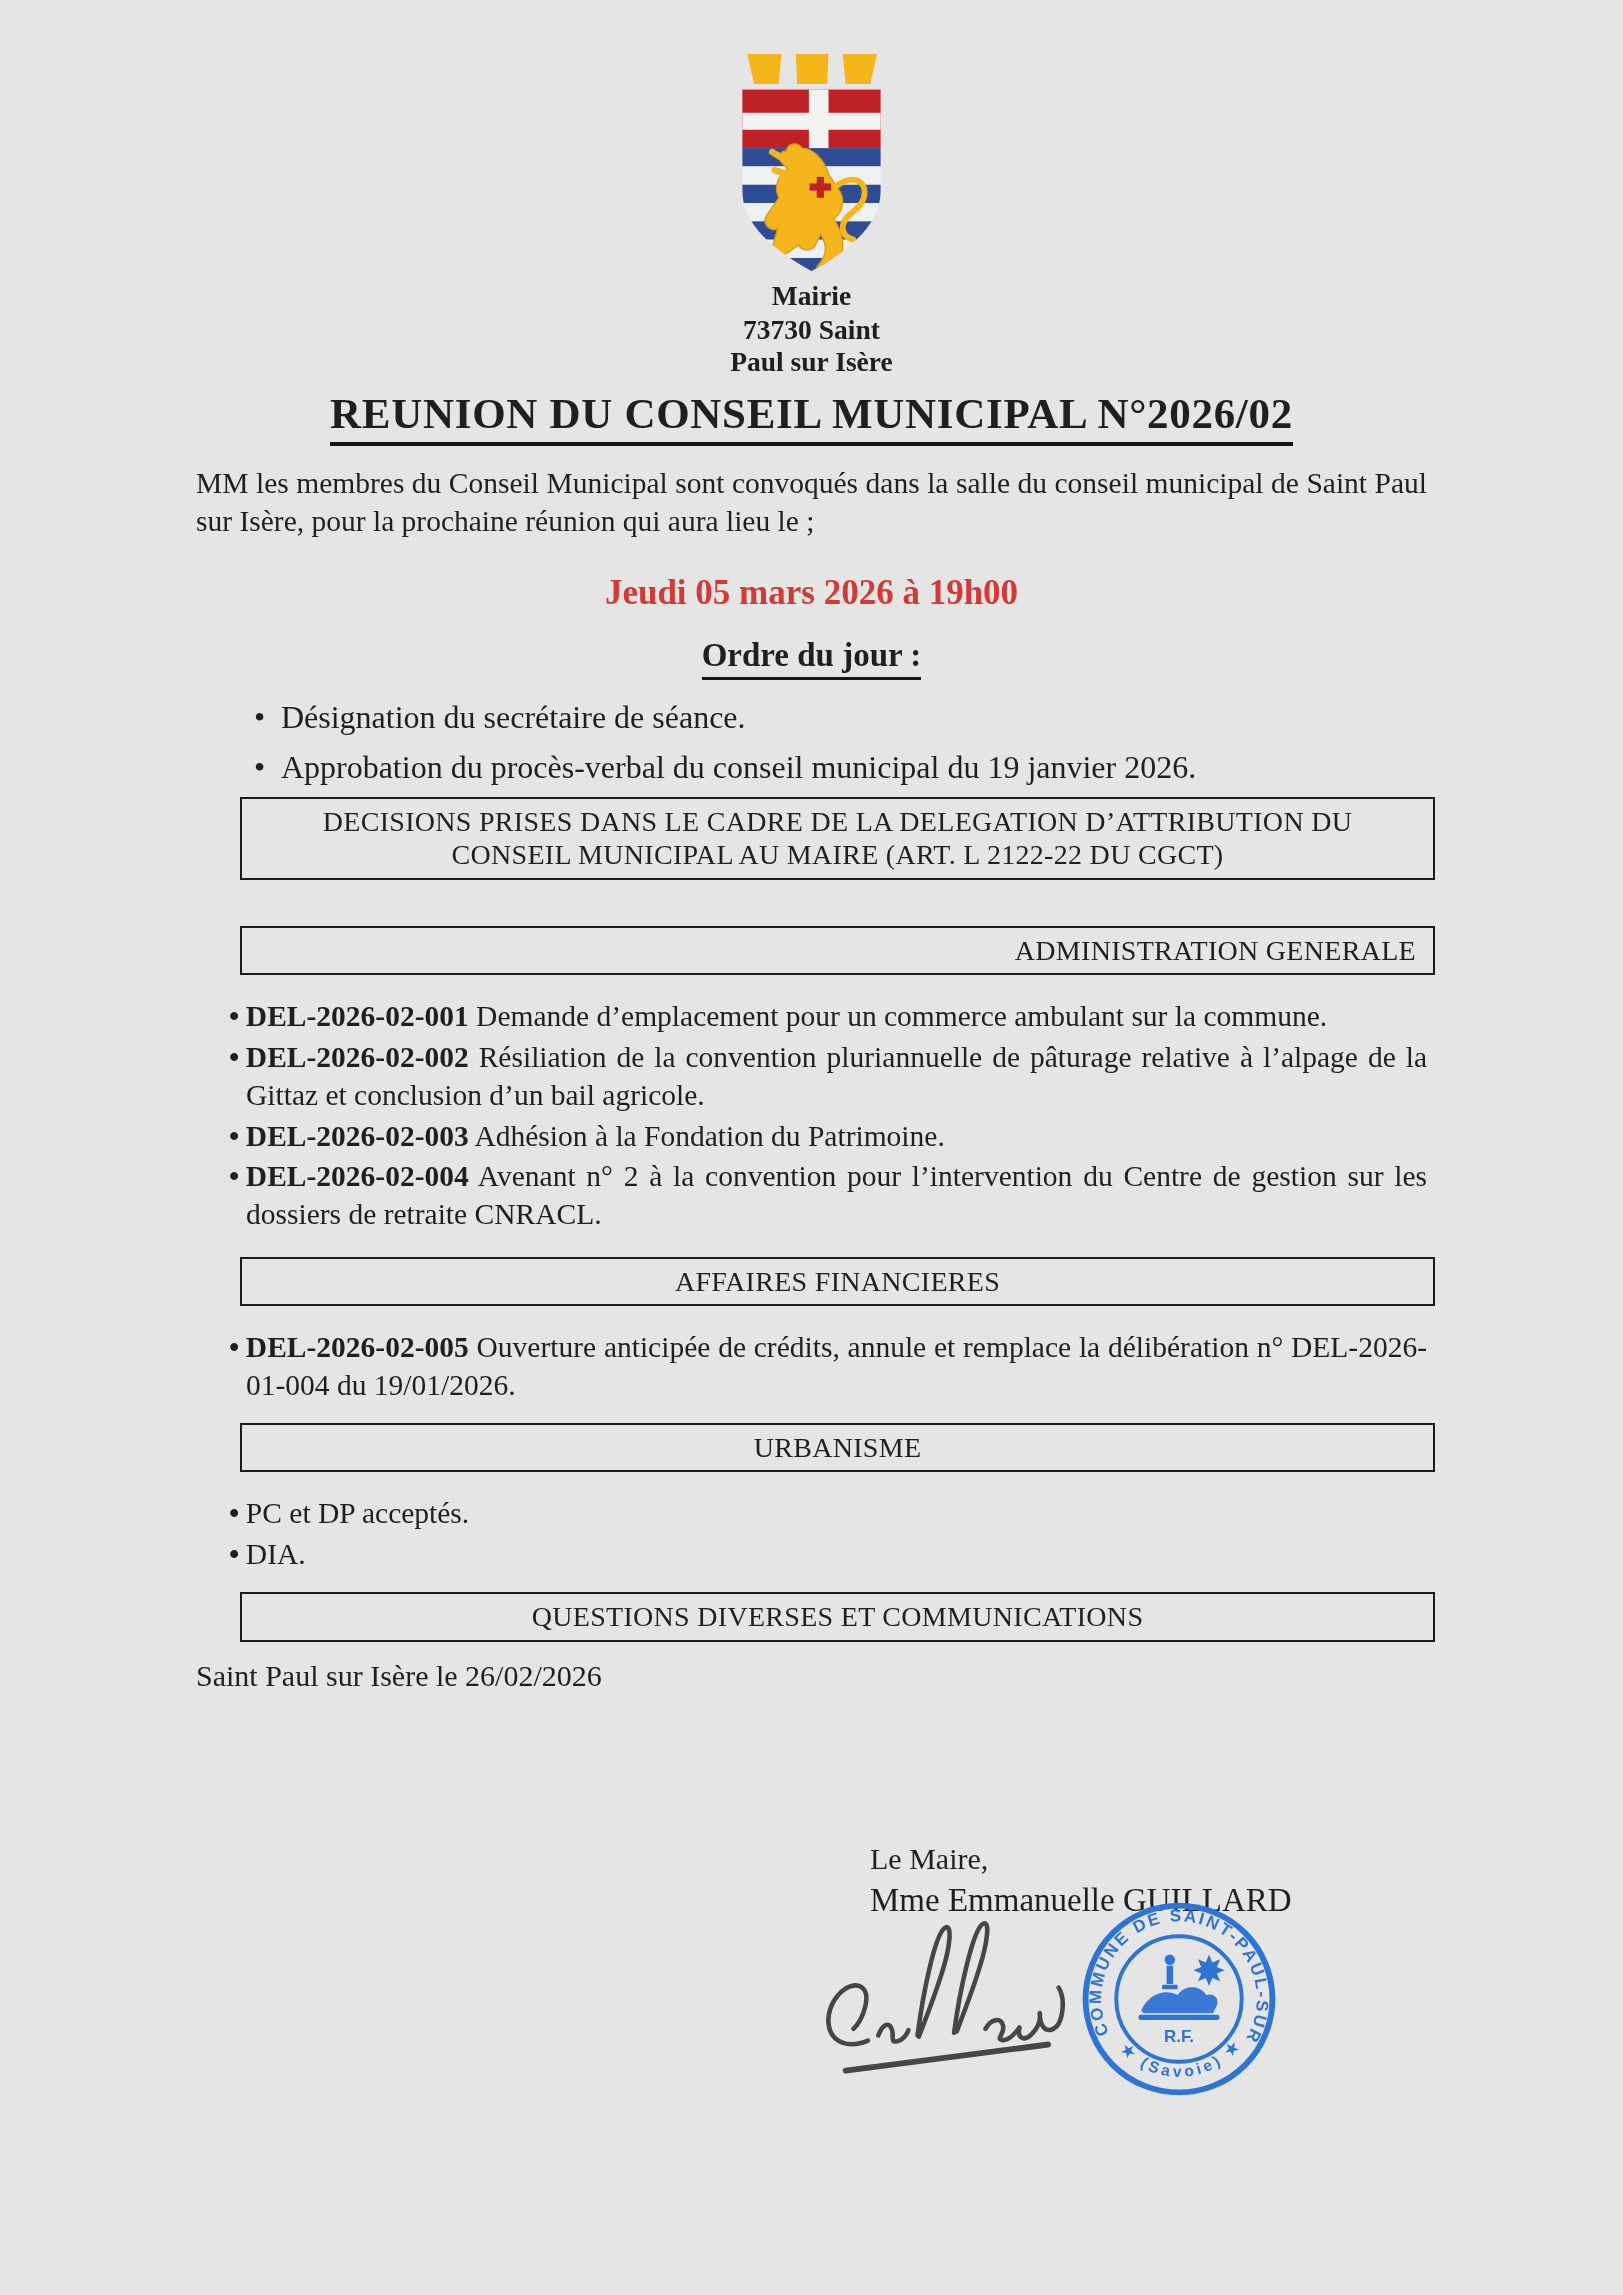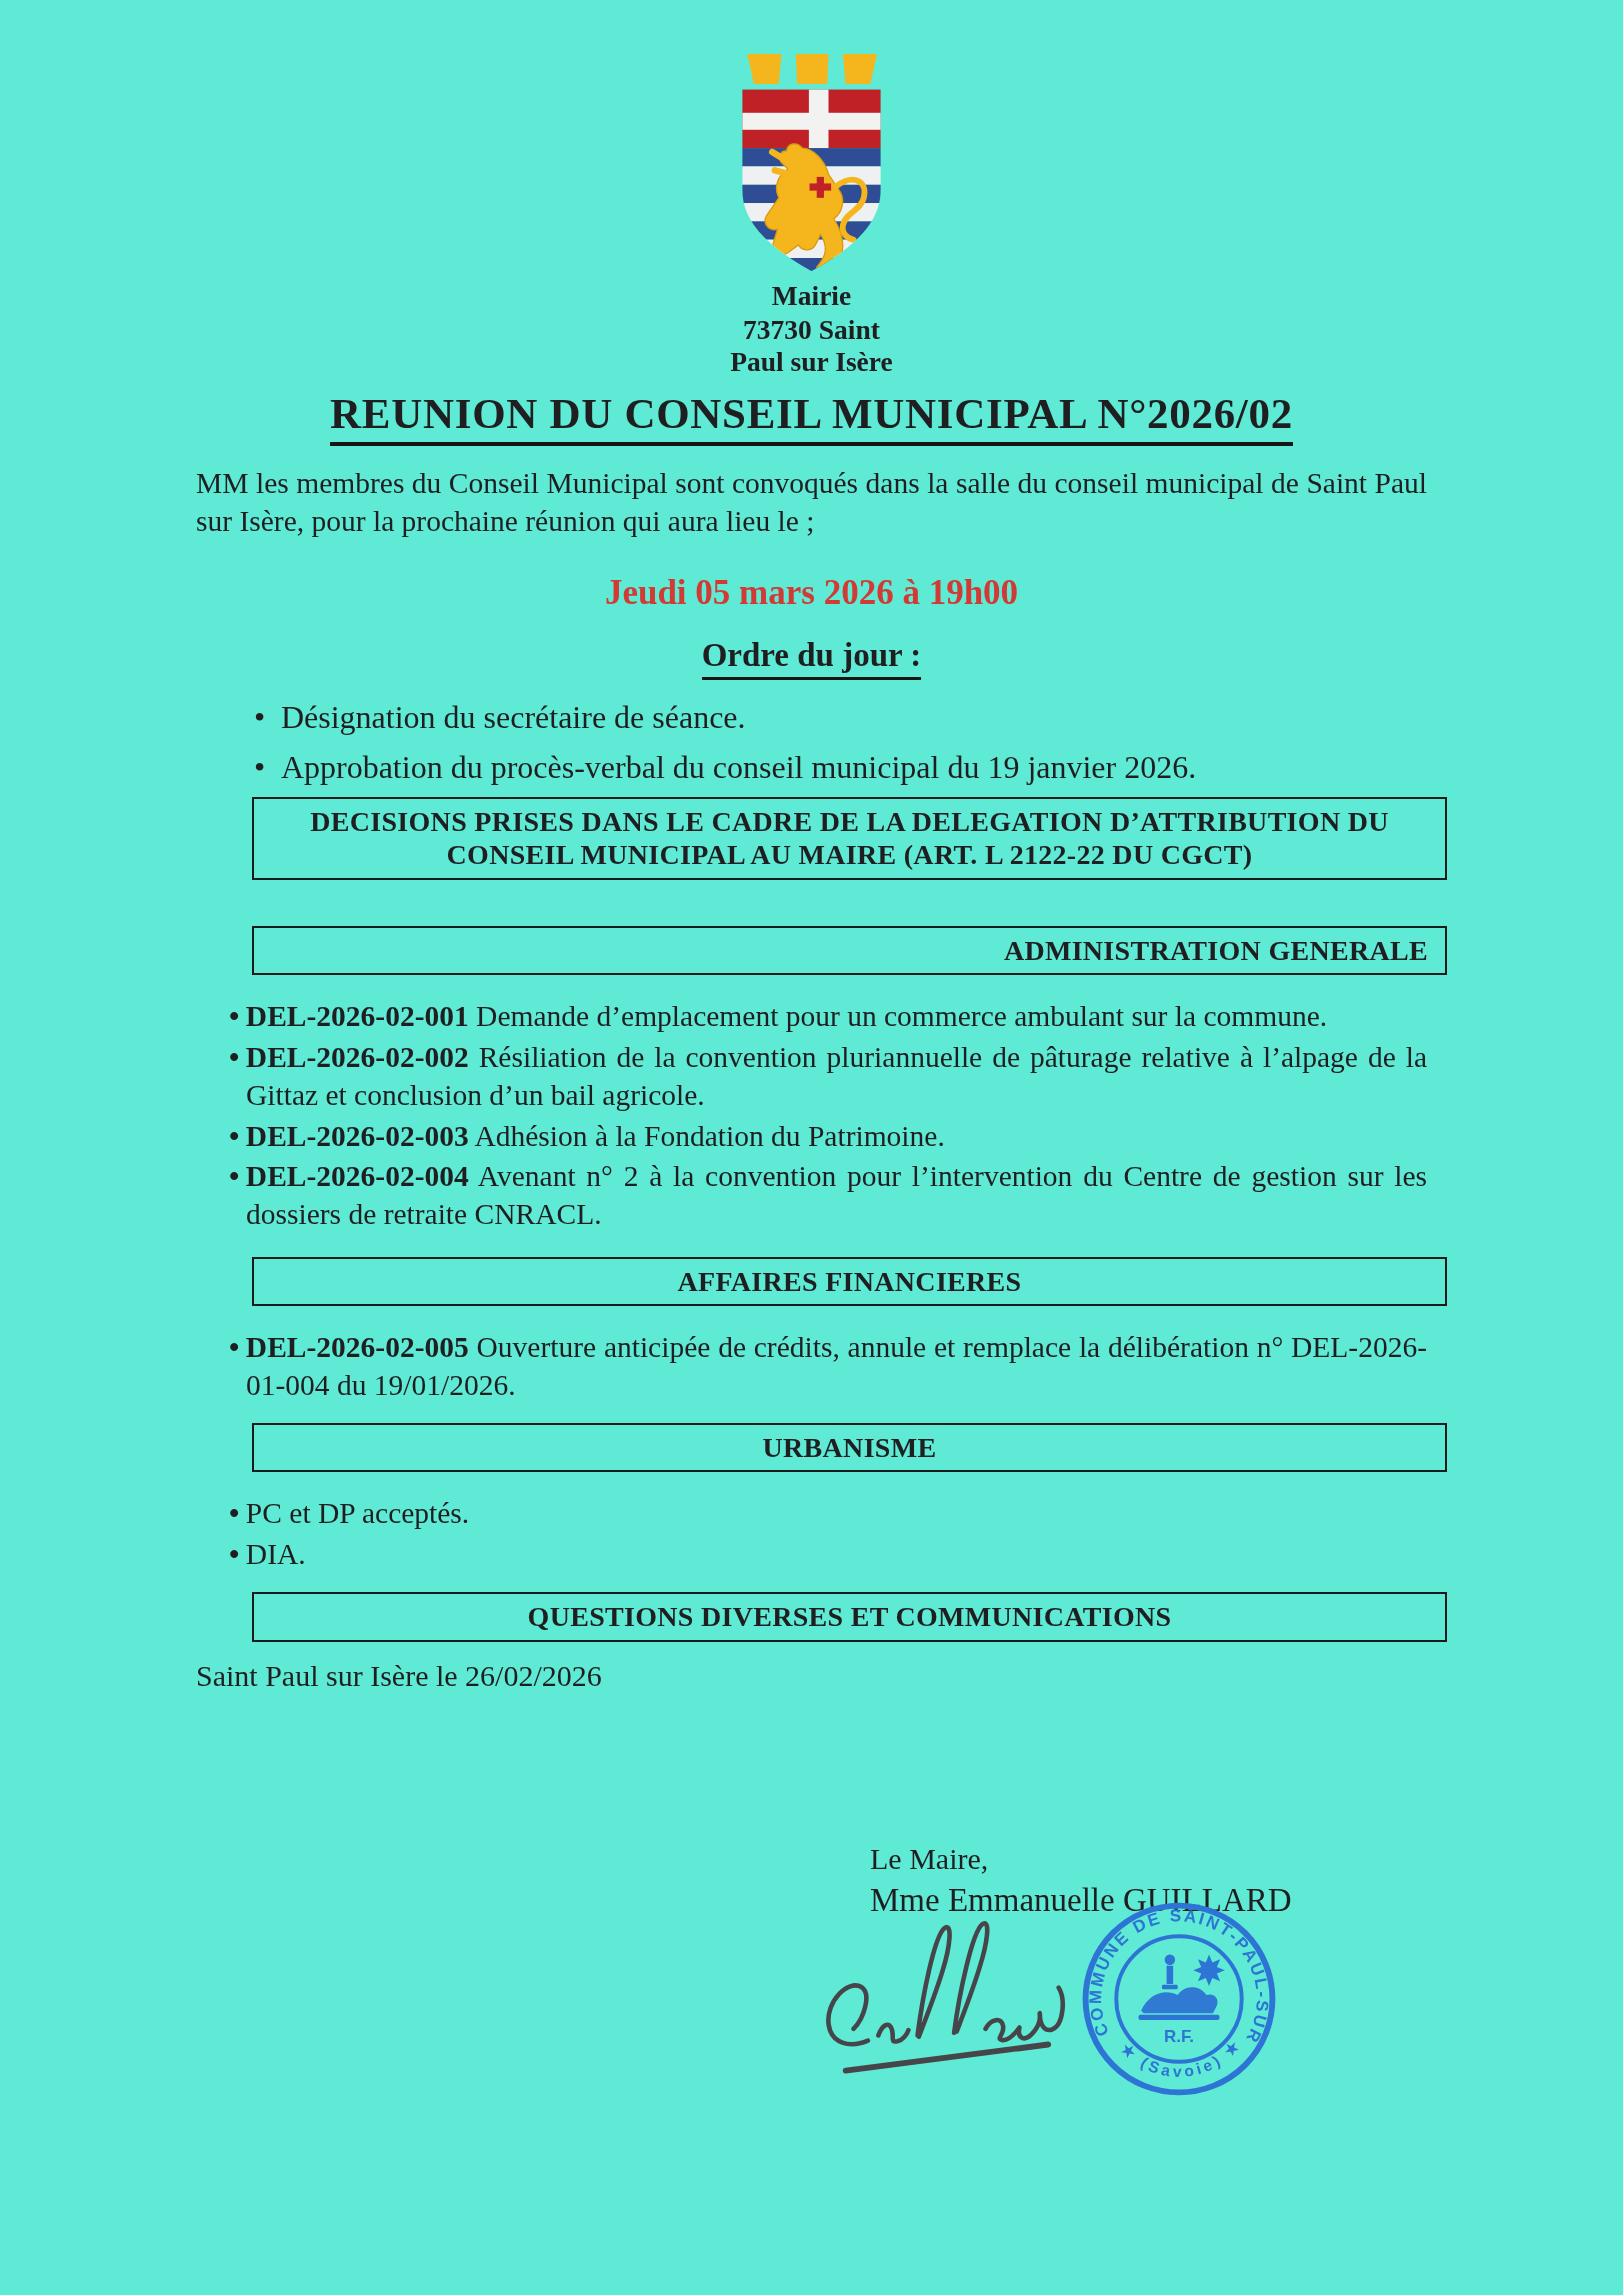--- a/index.html
+++ b/index.html
@@ -8,21 +8,21 @@
     --crest-red:#bf2126;
     --crest-blue:#2f4d94;
     --crest-gold:#f5b51d;
     --ink:#1f1f22;
   }
   *{margin:0;padding:0;box-sizing:border-box;}
   html,body{background:#ffffff;}
   .page{
     position:relative;
     width:1623px;height:2295px;
-    background:#5eead4;
+    background:#e5e5e5;
     overflow:hidden;
     font-family:"Liberation Serif","DejaVu Serif",serif;
     color:var(--ink);
   }
   .content{padding:0 196px;}
   
   .crest-wrap{margin:51px auto 0;width:164px;text-align:center;}
   .org{ text-align:center;font-weight:bold;font-size:27.5px;margin-top:3.9px;}
   .addr{text-align:center;font-weight:bold;font-size:27.5px;margin-top:2.6px;}
   
@@ -32,23 +32,23 @@
   .intro{margin-top:19.6px;font-size:29.5px;line-height:1.27;text-align:justify;}
   .datetime{margin-top:33px;text-align:center;font-weight:bold;font-size:35px;color:var(--accent-red);}
   .agenda-h{margin-top:23.6px;text-align:center;font-size:33px;font-weight:bold;}
   .agenda-h span{display:inline-block;border-bottom:3.9px solid #161616;padding-bottom:2.6px;}
   ul{list-style:none;}
   .agenda{margin:17px 0 0 58px;font-size:32px;line-height:1.28;}
   .agenda li{padding-left:31px;text-indent:-31px;margin-bottom:9.2px;}
   .agenda li::before{content:"\2022";padding-right:15.7px;}
   
   .box{
-    margin-left:56px;width:1195px;
+    margin-left:44px;width:1195px;
     border:2.6px solid #1b1b1b;
-    text-align:center;font-weight:bold;font-size:28px;line-height:1.2;
+    text-align:center;font-weight:normal;font-size:28px;line-height:1.2;
     padding:5.9px 17px;
     letter-spacing:0.3px;
   }
   .box.b1{margin-top:6.5px;}
   .box.b2{margin-top:46px;text-align:right;}
   .box.b3{margin-top:23.6px;}
   .box.b4{margin-top:18.3px;}
   .box.b5{margin-top:19.6px;}
   
   .del{margin:22px 0 0 33px;font-size:29.5px;line-height:1.29;max-width:1201px;}

